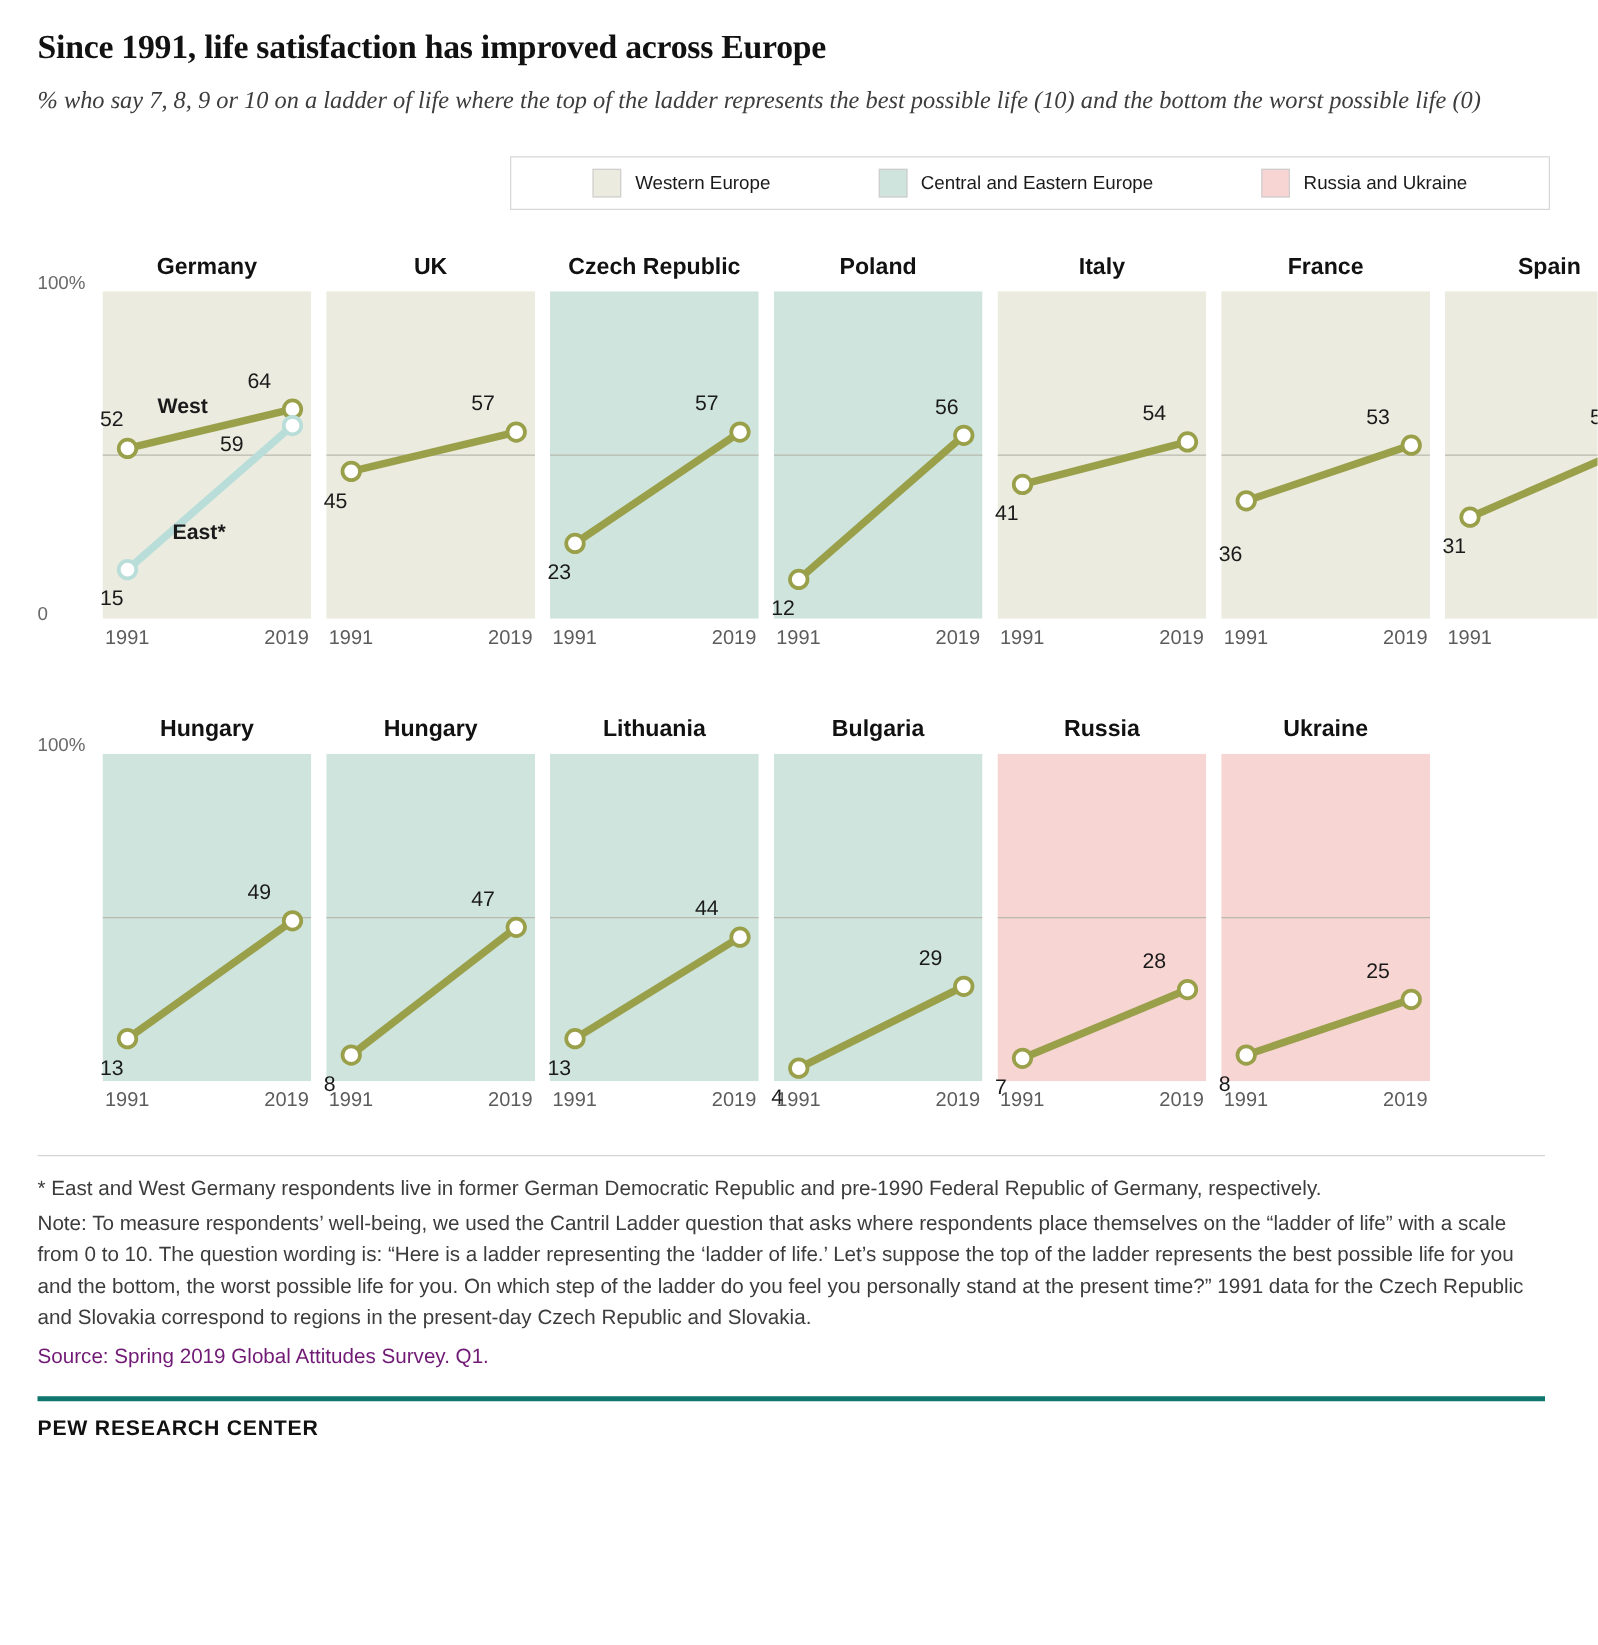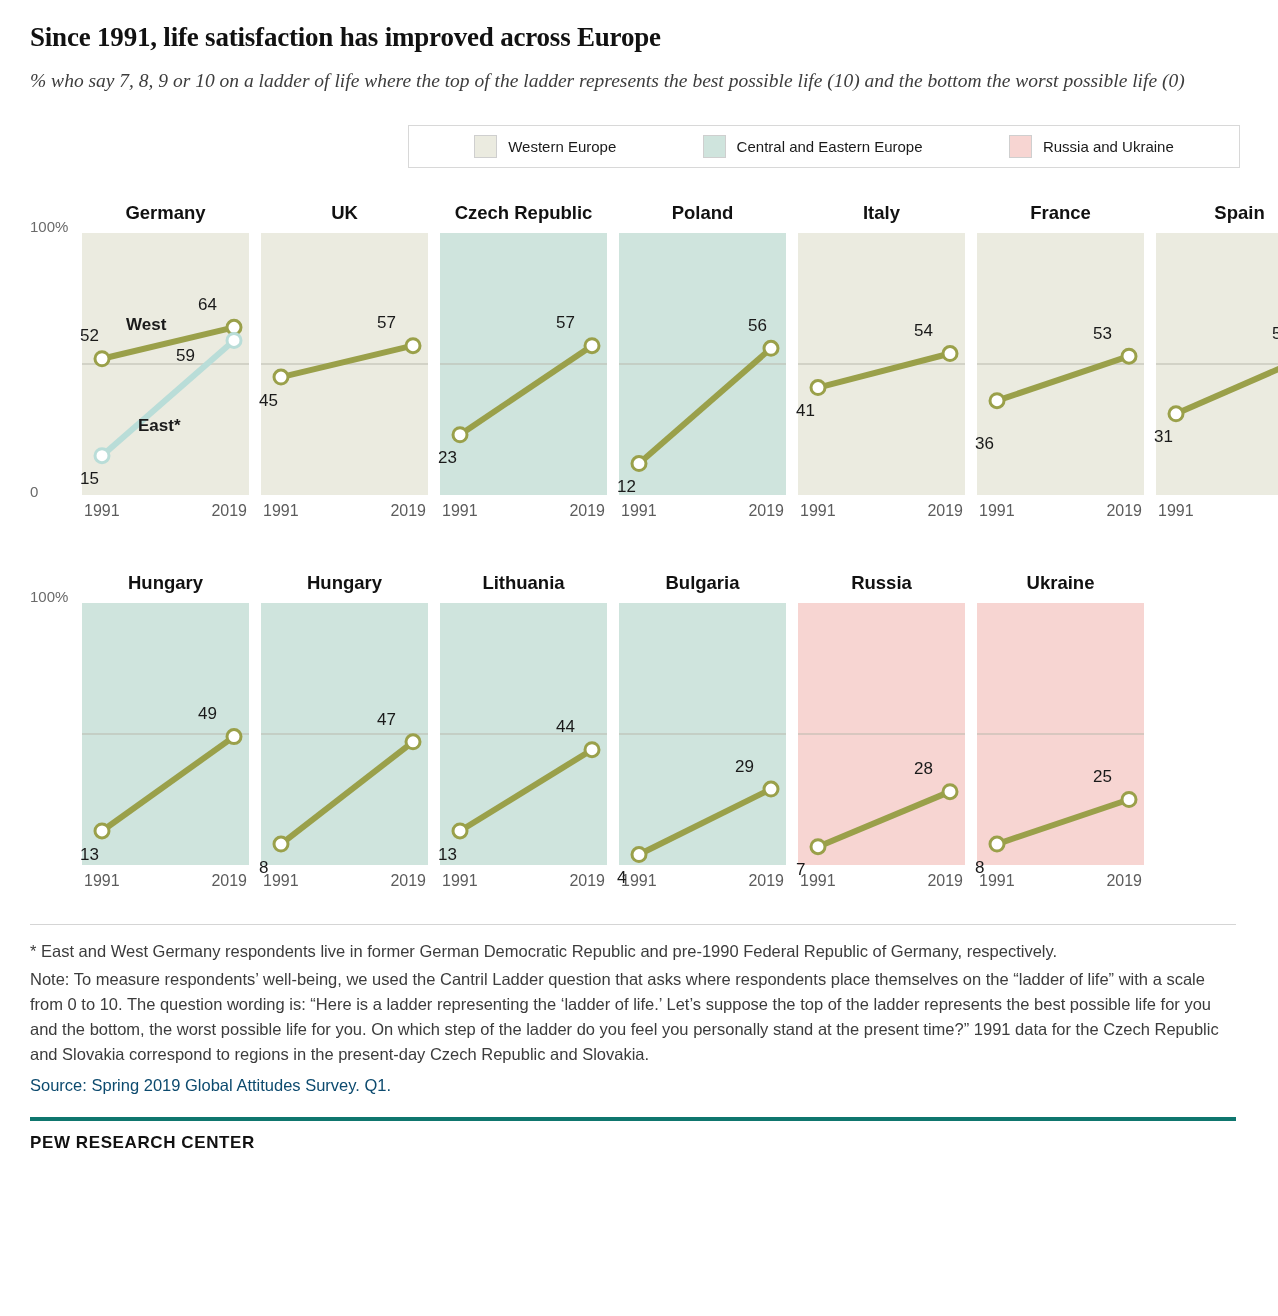--- a/index.html
+++ b/index.html
@@ -106,21 +106,21 @@
   }
   .note {
     font-size: 16.5px;
     line-height: 1.5;
     color: #3c3c3c;
     margin: 0 0 4px 0;
     max-width: 1215px;
   }
   .source {
     font-size: 16.5px;
-    color: #0c4a6e;
+    color: #701a75;
     margin: 10px 0 0 0;
   }
   .brand {
     margin-top: 22px;
     border-top: 4px solid #0f766e;
     padding-top: 12px;
     font-size: 17px;
     font-weight: bold;
     letter-spacing: 0.6px;
     color: #111;

